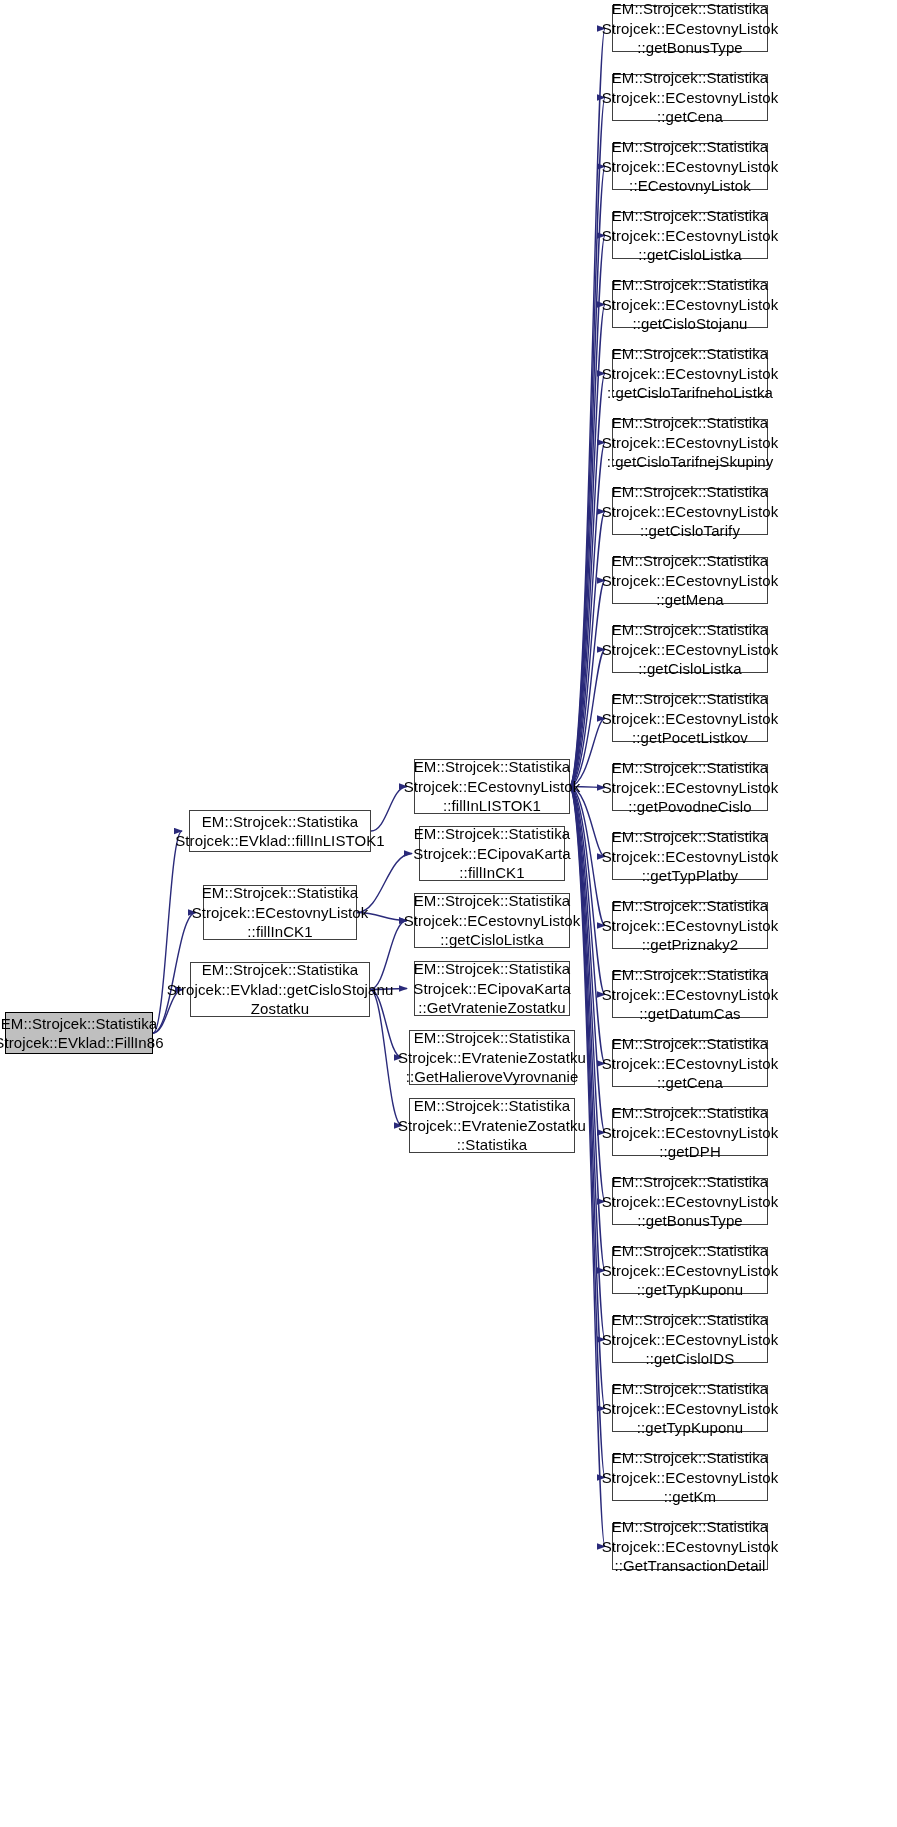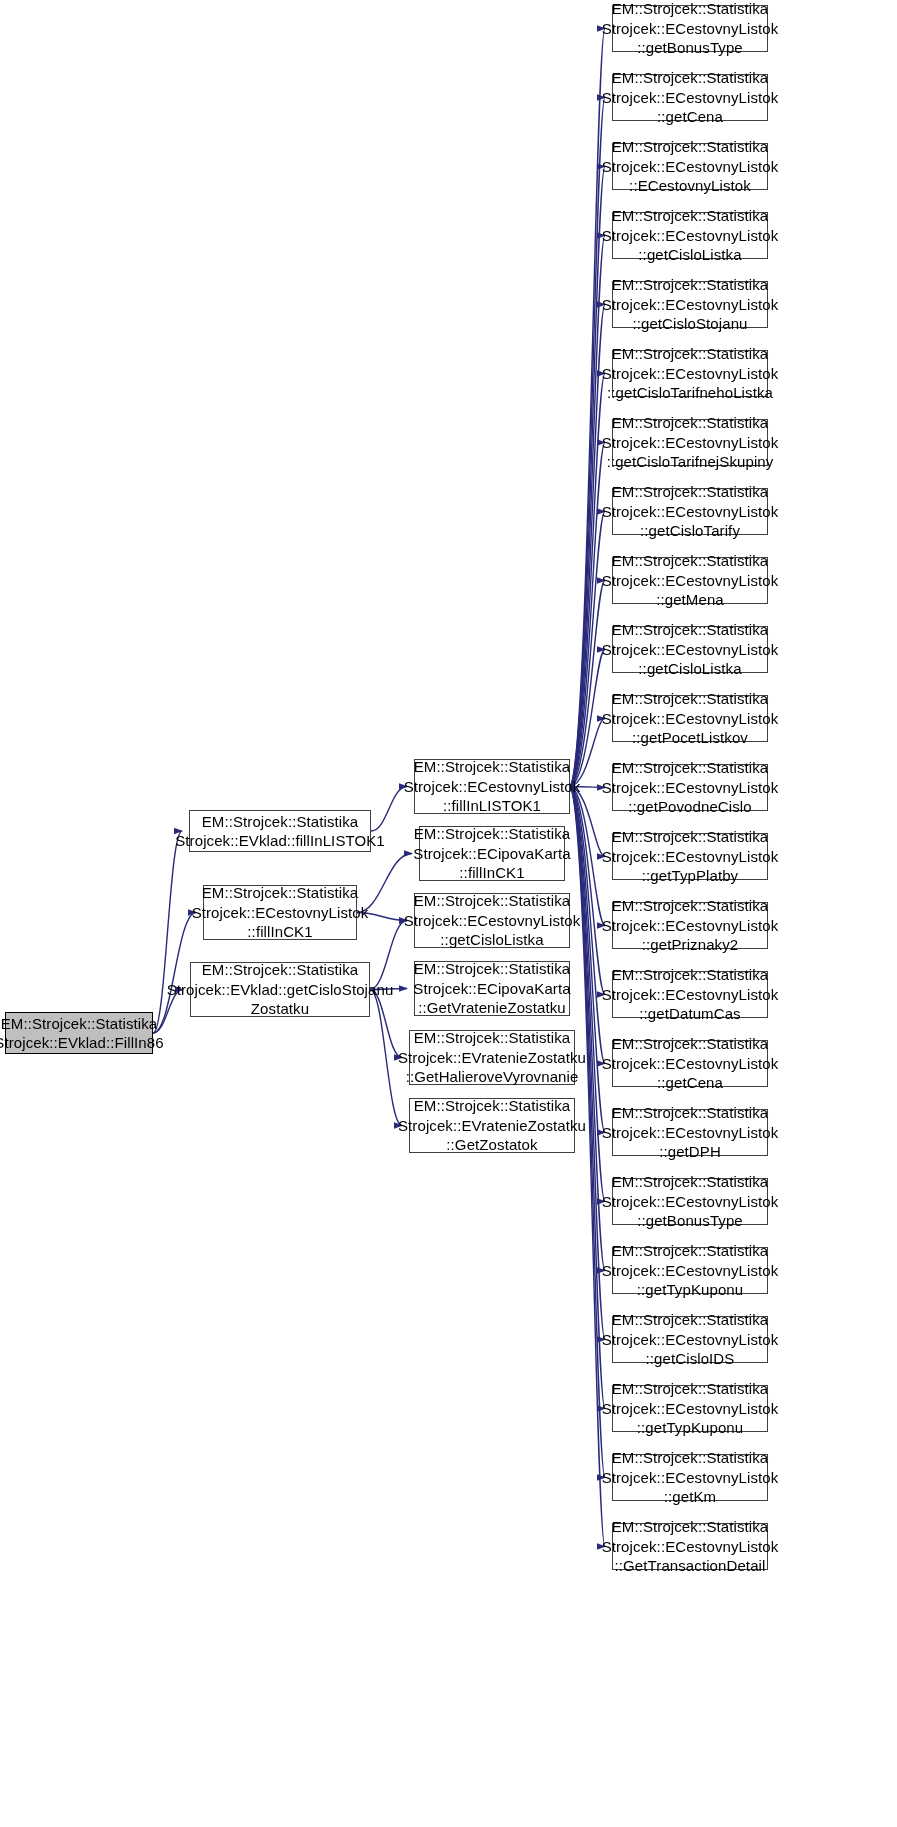--- a/index.html
+++ b/index.html
@@ -91,21 +91,21 @@
   <div id="nodes">
       <div class="node root" style="left: 5px; top: 1012px; width: 148px; height: 42px;"><span class="ln">EM::Strojcek::Statistika</span><span class="ln">Strojcek::EVklad::FillIn86</span></div>
       <div class="node" style="left: 189px; top: 810px; width: 182px; height: 42px;"><span class="ln">EM::Strojcek::Statistika</span><span class="ln">Strojcek::EVklad::fillInLISTOK1</span></div>
       <div class="node" style="left: 203px; top: 885px; width: 154px; height: 55px;"><span class="ln">EM::Strojcek::Statistika</span><span class="ln">Strojcek::ECestovnyListok</span><span class="ln">::fillInCK1</span></div>
       <div class="node" style="left: 190px; top: 962px; width: 180px; height: 55px;"><span class="ln">EM::Strojcek::Statistika</span><span class="ln">Strojcek::EVklad::getCisloStojanu</span><span class="ln">Zostatku</span></div>
       <div class="node" style="left: 414px; top: 759px; width: 156px; height: 55px;"><span class="ln">EM::Strojcek::Statistika</span><span class="ln">Strojcek::ECestovnyListok</span><span class="ln">::fillInLISTOK1</span></div>
       <div class="node" style="left: 419px; top: 826px; width: 146px; height: 55px;"><span class="ln">EM::Strojcek::Statistika</span><span class="ln">Strojcek::ECipovaKarta</span><span class="ln">::fillInCK1</span></div>
       <div class="node" style="left: 414px; top: 893px; width: 156px; height: 55px;"><span class="ln">EM::Strojcek::Statistika</span><span class="ln">Strojcek::ECestovnyListok</span><span class="ln">::getCisloListka</span></div>
       <div class="node" style="left: 414px; top: 961px; width: 156px; height: 55px;"><span class="ln">EM::Strojcek::Statistika</span><span class="ln">Strojcek::ECipovaKarta</span><span class="ln">::GetVratenieZostatku</span></div>
       <div class="node" style="left: 409px; top: 1030px; width: 166px; height: 55px;"><span class="ln">EM::Strojcek::Statistika</span><span class="ln">Strojcek::EVratenieZostatku</span><span class="ln">::GetHalieroveVyrovnanie</span></div>
-      <div class="node" style="left: 409px; top: 1098px; width: 166px; height: 55px;"><span class="ln">EM::Strojcek::Statistika</span><span class="ln">Strojcek::EVratenieZostatku</span><span class="ln">::GetZostatok</span></div>
+      <div class="node" style="left: 409px; top: 1098px; width: 166px; height: 55px;"><span class="ln">EM::Strojcek::Statistika</span><span class="ln">Strojcek::EVratenieZostatku</span><span class="ln">::Statistika</span></div>
       <div class="node" style="left: 612px; top: 5px; width: 156px; height: 47px;"><span class="ln">EM::Strojcek::Statistika</span><span class="ln">Strojcek::ECestovnyListok</span><span class="ln">::getBonusType</span></div>
       <div class="node" style="left: 612px; top: 74px; width: 156px; height: 47px;"><span class="ln">EM::Strojcek::Statistika</span><span class="ln">Strojcek::ECestovnyListok</span><span class="ln">::getCena</span></div>
       <div class="node" style="left: 612px; top: 143px; width: 156px; height: 47px;"><span class="ln">EM::Strojcek::Statistika</span><span class="ln">Strojcek::ECestovnyListok</span><span class="ln">::ECestovnyListok</span></div>
       <div class="node" style="left: 612px; top: 212px; width: 156px; height: 47px;"><span class="ln">EM::Strojcek::Statistika</span><span class="ln">Strojcek::ECestovnyListok</span><span class="ln">::getCisloListka</span></div>
       <div class="node" style="left: 612px; top: 281px; width: 156px; height: 47px;"><span class="ln">EM::Strojcek::Statistika</span><span class="ln">Strojcek::ECestovnyListok</span><span class="ln">::getCisloStojanu</span></div>
       <div class="node" style="left: 612px; top: 350px; width: 156px; height: 47px;"><span class="ln">EM::Strojcek::Statistika</span><span class="ln">Strojcek::ECestovnyListok</span><span class="ln">::getCisloTarifnehoListka</span></div>
       <div class="node" style="left: 612px; top: 419px; width: 156px; height: 47px;"><span class="ln">EM::Strojcek::Statistika</span><span class="ln">Strojcek::ECestovnyListok</span><span class="ln">::getCisloTarifnejSkupiny</span></div>
       <div class="node" style="left: 612px; top: 488px; width: 156px; height: 47px;"><span class="ln">EM::Strojcek::Statistika</span><span class="ln">Strojcek::ECestovnyListok</span><span class="ln">::getCisloTarify</span></div>
       <div class="node" style="left: 612px; top: 557px; width: 156px; height: 47px;"><span class="ln">EM::Strojcek::Statistika</span><span class="ln">Strojcek::ECestovnyListok</span><span class="ln">::getMena</span></div>
       <div class="node" style="left: 612px; top: 626px; width: 156px; height: 47px;"><span class="ln">EM::Strojcek::Statistika</span><span class="ln">Strojcek::ECestovnyListok</span><span class="ln">::getCisloListka</span></div>

